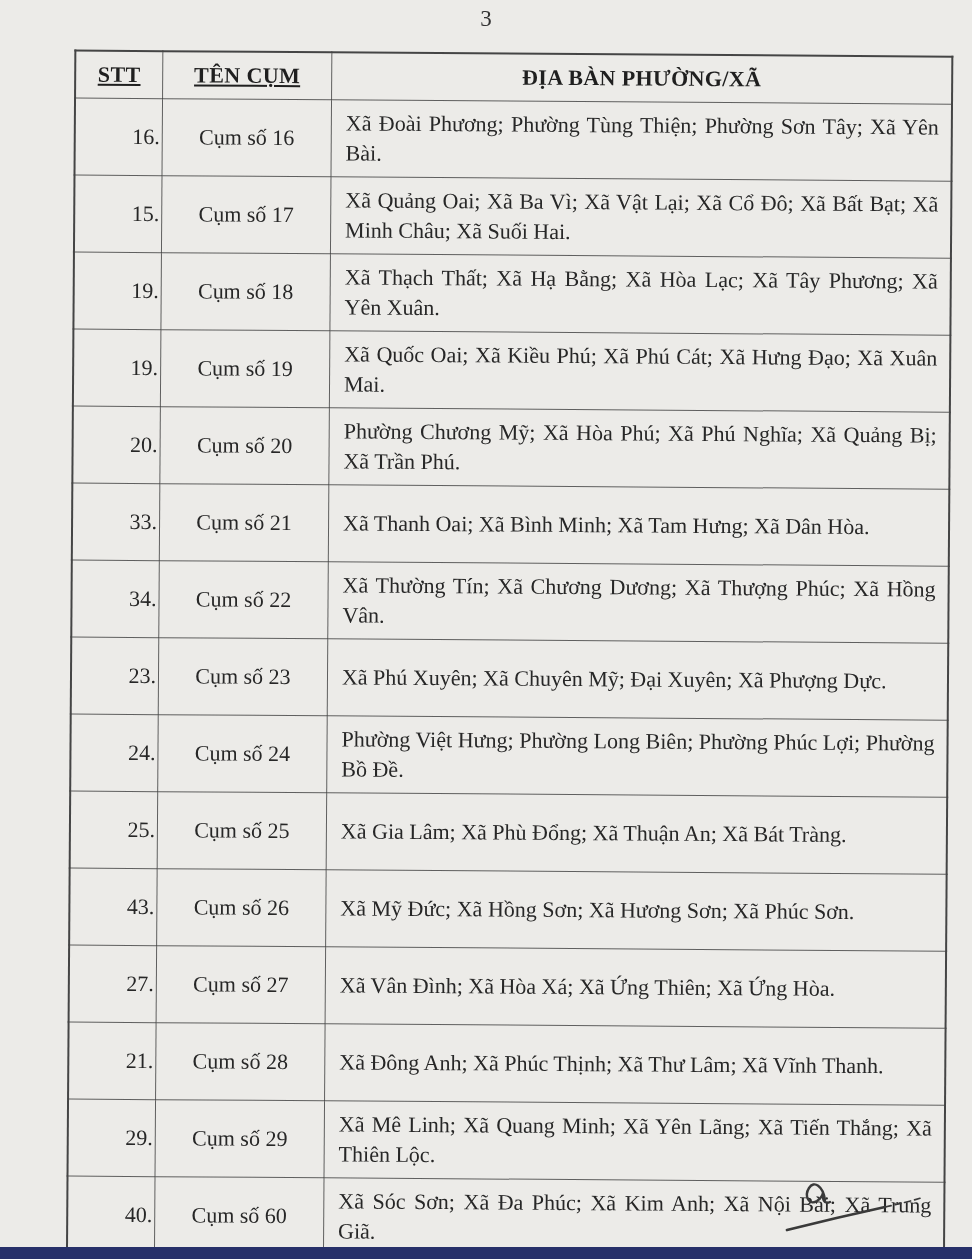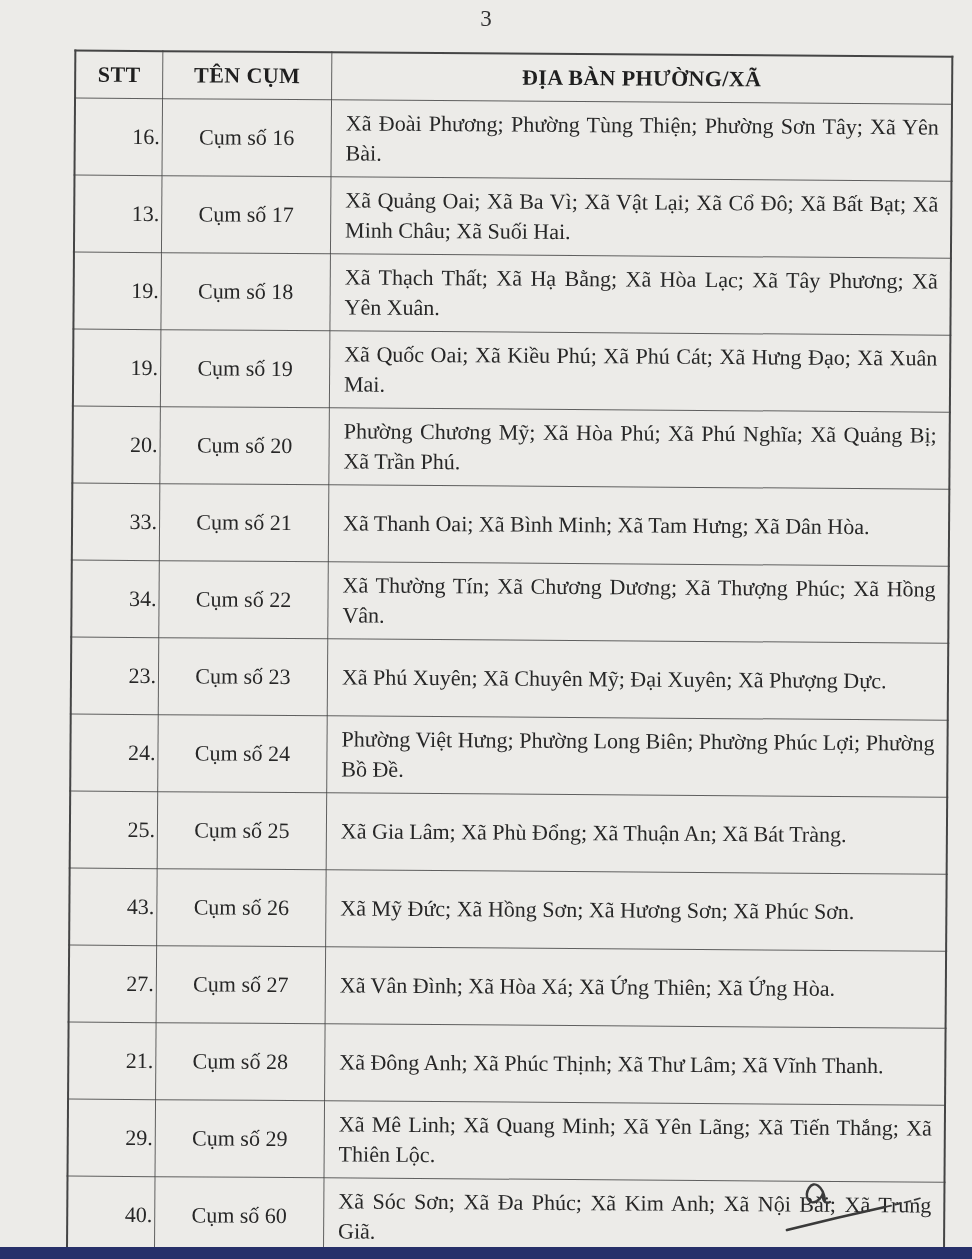--- a/index.html
+++ b/index.html
@@ -30,21 +30,21 @@
   .doc-table td {
     font-size:22px; line-height:29.5px; height:56px;
     vertical-align:middle; color:#272727;
   }
   td.col-stt  { width:78px;  text-align:right; padding:10px 2px; }
   td.col-cum  { width:160px; text-align:center; padding:6px 4px; }
   td.col-dia  {
     text-align:justify; text-align-last:left;
     padding:6px 12px 7px 14px;
   }
-  th.col-stt { width:78px; } th.col-cum { width:160px; }
+  th.col-stt { width:78px;text-decoration:underline; } th.col-cum { width:160px;text-decoration:underline; }
   .handwriting { position:absolute; left:763px; top:1166px; }
   .scan-edge {
     position:absolute; left:0; right:0; bottom:0; height:12px;
   }
 </style>
 </head>
 <body style="background: rgb(236, 235, 232); color: rgb(38, 38, 38);">
 
 <div class="page">
 
@@ -58,21 +58,21 @@
         <th class="col-dia">ĐỊA BÀN PHƯỜNG/XÃ</th>
       </tr>
     </thead>
     <tbody>
         <tr>
       <td class="col-stt">16.</td>
       <td class="col-cum">Cụm số 16</td>
       <td class="col-dia">Xã Đoài Phương; Phường Tùng Thiện; Phường Sơn Tây; Xã Yên Bài.</td>
     </tr>
         <tr>
-      <td class="col-stt">13.</td>
+      <td class="col-stt">15.</td>
       <td class="col-cum">Cụm số 17</td>
       <td class="col-dia">Xã Quảng Oai; Xã Ba Vì; Xã Vật Lại; Xã Cổ Đô; Xã Bất Bạt; Xã Minh Châu; Xã Suối Hai.</td>
     </tr>
         <tr>
       <td class="col-stt">19.</td>
       <td class="col-cum">Cụm số 18</td>
       <td class="col-dia">Xã Thạch Thất; Xã Hạ Bằng; Xã Hòa Lạc; Xã Tây Phương; Xã Yên Xuân.</td>
     </tr>
         <tr>
       <td class="col-stt">19.</td>

